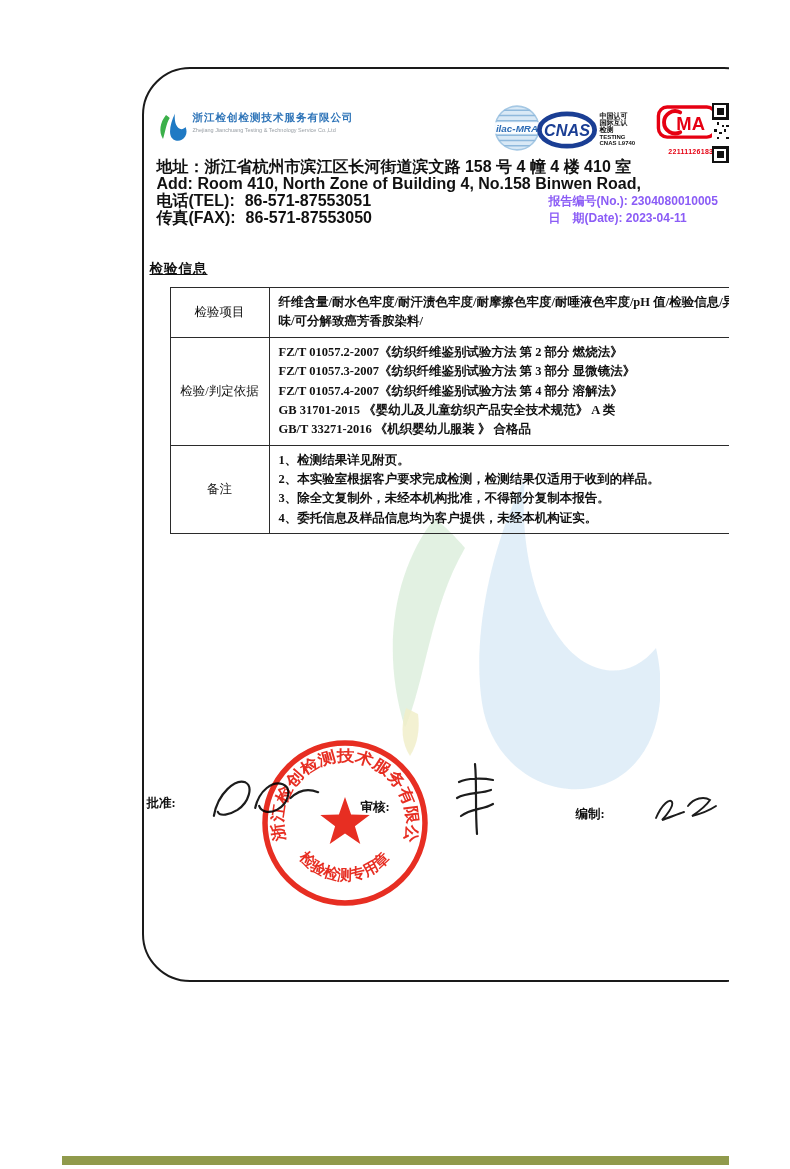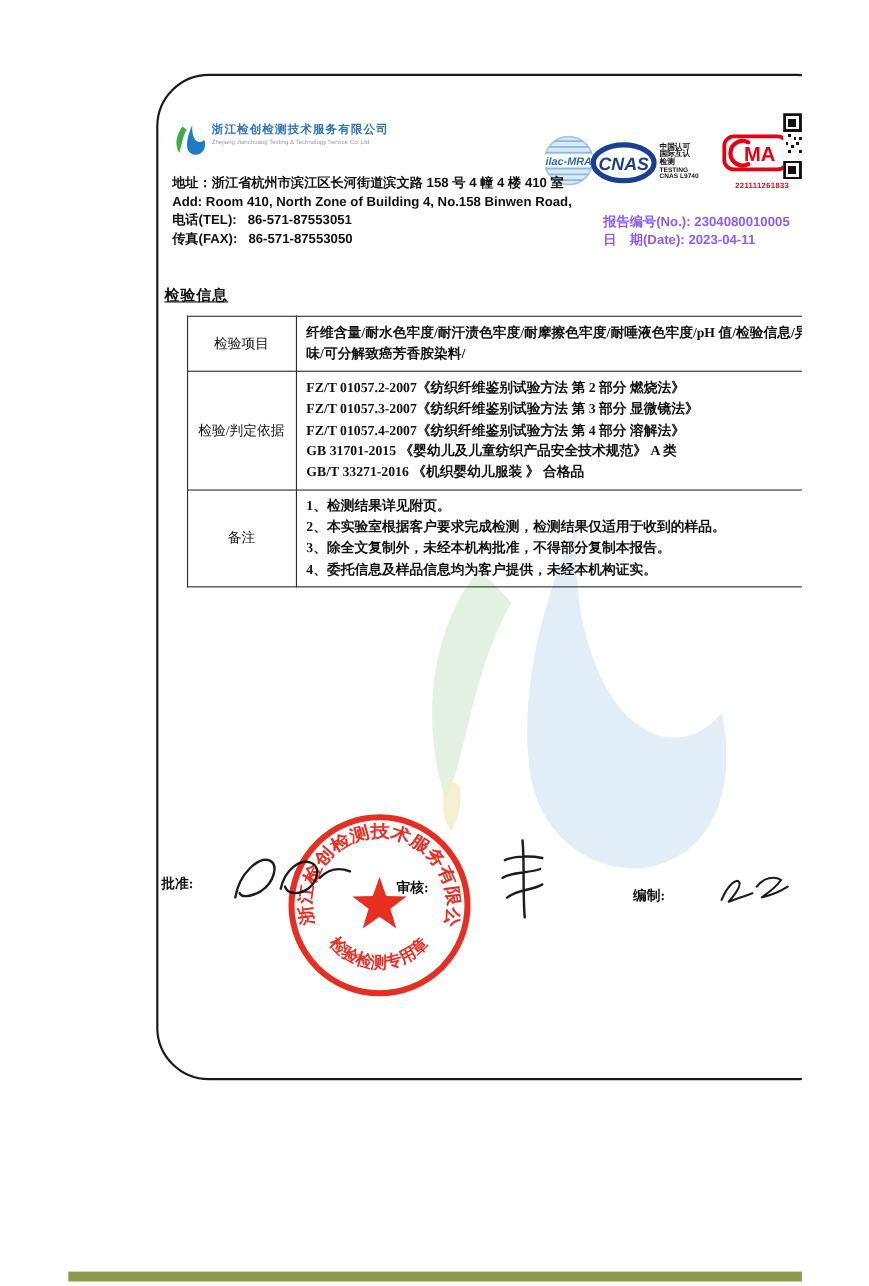--- a/index.html
+++ b/index.html
@@ -11,34 +11,34 @@
     border: 2px solid #1a1a1a; border-radius: 48px; background: transparent;
   }
 
   
   .logo-wrap { position: absolute; left: 95px; top: 111px; display: flex; align-items: flex-start; z-index: 2; }
   .logo-icon { width: 30px; height: 32px; margin-right: 6px; }
   .logo-text .cn { font-size: 10.5px; font-weight: 700; color: #2e74b8; letter-spacing: 1px; }
   .logo-text .en { font-size: 5.5px; color: #9aa0a6; margin-top: 2px; }
 
   
-  .certs { position: absolute; left: 430px; top: 112px; width: 280px; height: 64px; z-index: 2; display: flex; align-items: center; }
+  .certs { position: absolute; left: 430px; top: 94px; width: 280px; height: 64px; z-index: 2; display: flex; align-items: center; }
   .ilac { width: 50px; height: 50px; margin-top: 4px; }
   .cnas { width: 62px; height: 40px; margin-left: -6px; margin-top: 8px; }
   .accr-block { margin-left: 2px; margin-top: 6px; width: 52px; line-height: 1.05; }
   .accr-block .l1 { font-size: 7px; font-weight: 700; color: #111; }
   .accr-block .l2 { font-size: 6px; font-weight: 700; color: #111; }
   .cma-wrap { margin-left: 4px; margin-top: 6px; text-align: right; }
   .cma-svg { width: 62px; height: 40px; }
   .cma-no { font-size: 7px; font-weight: 700; color: #e60012; letter-spacing: .3px; margin-top: 0px; }
   .qr { position: absolute; left: 650px; top: 103px; width: 60px; height: 60px; z-index: 2; }
 
   
   .addr { position: absolute; left: 95px; top: 158px; width: 400px; z-index: 2; color: #111; }
-  .addr .line { font-size: 12px; font-weight: 700; line-height: 17px; white-space: nowrap; }
+  .addr .line { font-size: 16px; font-weight: 700; line-height: 17px; white-space: nowrap; }
   .addr .indent { padding-left: 36px; }
   .addr .post { display: inline-block; margin-left: 58px; }
   .addr .val { display: inline-block; margin-left: 10px; }
 
   
   .report-block { position: absolute; left: 487px; top: 193px; width: 215px; z-index: 2; color: #8b5cf6; }
   .report-block .line { font-size: 12px; font-weight: 700; line-height: 17px; white-space: nowrap; }
 
   
   .section-title {

